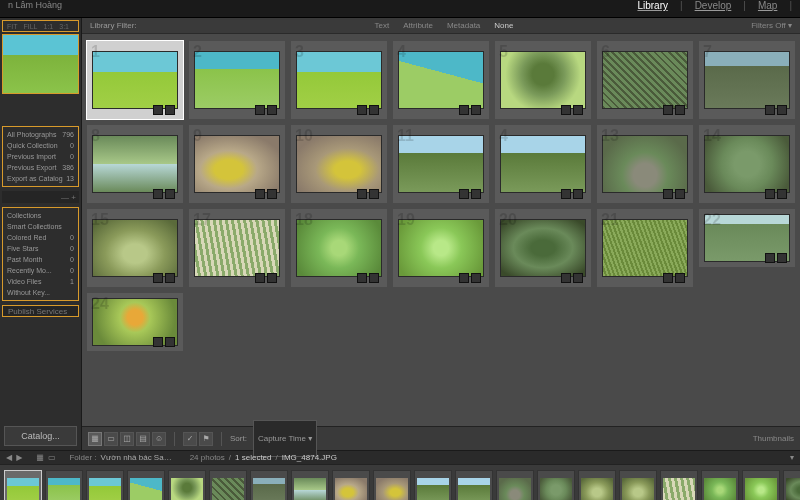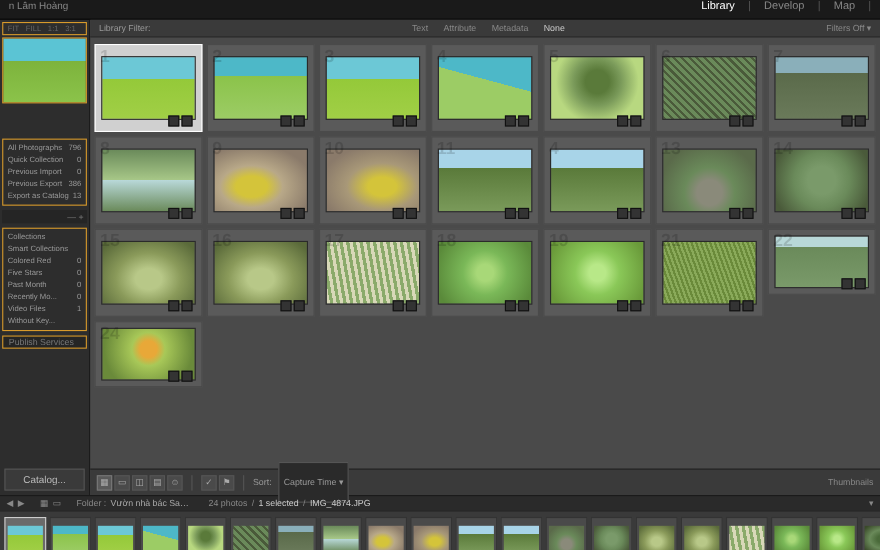--- a/index.html
+++ b/index.html
@@ -1,20 +1,20 @@
 <!DOCTYPE html>
 <html><head>
 <meta charset="utf-8">
 <style>
 * { margin: 0; padding: 0; box-sizing: border-box; font-family: "Segoe UI", Arial, sans-serif; }
 body { background: #2a2a2a; color: #999; font-size: 10px; overflow: hidden; width: 800px; height: 500px; }
 
 .topbar { height: 18px; background: #1a1a1a; display: flex; padding: 0 8px; justify-content: space-between; border-bottom: 1px solid #000; }
 .topbar-left { font-size: 9px; color: #888; }
-.topbar-right { display: flex; gap: 12px; font-size: 10px; }
+.topbar-right { display: flex; gap: 12px; font-size: 10px; text-decoration: underline; }
 .topbar-right span { color: #888; cursor: pointer; }
 .topbar-right span.active { color: #fff; font-weight: 500; }
 .topbar-right .sep { color: #555; }
 
 .main { display: flex; height: 432px; }
 
 .sidebar { width: 82px; background: #2d2d2d; border-right: 1px solid #1a1a1a; display: flex; flex-direction: column; }
 .hl { border: 1px solid #d89a2b; }
 .nav-preview { height: 60px; margin: 2px; background: linear-gradient(to bottom, #5bc4d4 0%, #5bc4d4 35%, #7db33c 35%, #8bc34a 100%); }
 .nav-tabs { height: 12px; margin: 2px 2px 0 2px; display: flex; gap: 6px; padding: 0 4px; align-items: center; font-size: 7px; color: #666; }
@@ -283,40 +283,40 @@
     <div class="badge"></div>
     <div class="badge2"></div>
           </div>
           <div class="cell">
             <span class="idx">15</span>
     <div class="thumb t-aloe"></div>
     <div class="badge"></div>
     <div class="badge2"></div>
           </div>
           <div class="cell">
-            <span class="idx">16</span>
-    <div class="thumb t-aloe"></div>
-    <div class="badge"></div>
-    <div class="badge2"></div>
-          </div>
-          <div class="cell">
             <span class="idx">17</span>
     <div class="thumb t-spider"></div>
     <div class="badge"></div>
     <div class="badge2"></div>
           </div>
           <div class="cell">
             <span class="idx">18</span>
     <div class="thumb t-fern"></div>
     <div class="badge"></div>
     <div class="badge2"></div>
           </div>
           <div class="cell">
             <span class="idx">19</span>
     <div class="thumb t-lettuce"></div>
+    <div class="badge"></div>
+    <div class="badge2"></div>
+          </div>
+          <div class="cell">
+            <span class="idx">20</span>
+    <div class="thumb t-bush"></div>
     <div class="badge"></div>
     <div class="badge2"></div>
           </div>
           <div class="cell">
             <span class="idx">21</span>
     <div class="thumb t-grass"></div>
     <div class="badge"></div>
     <div class="badge2"></div>
           </div>
           <div class="cell last-row">

